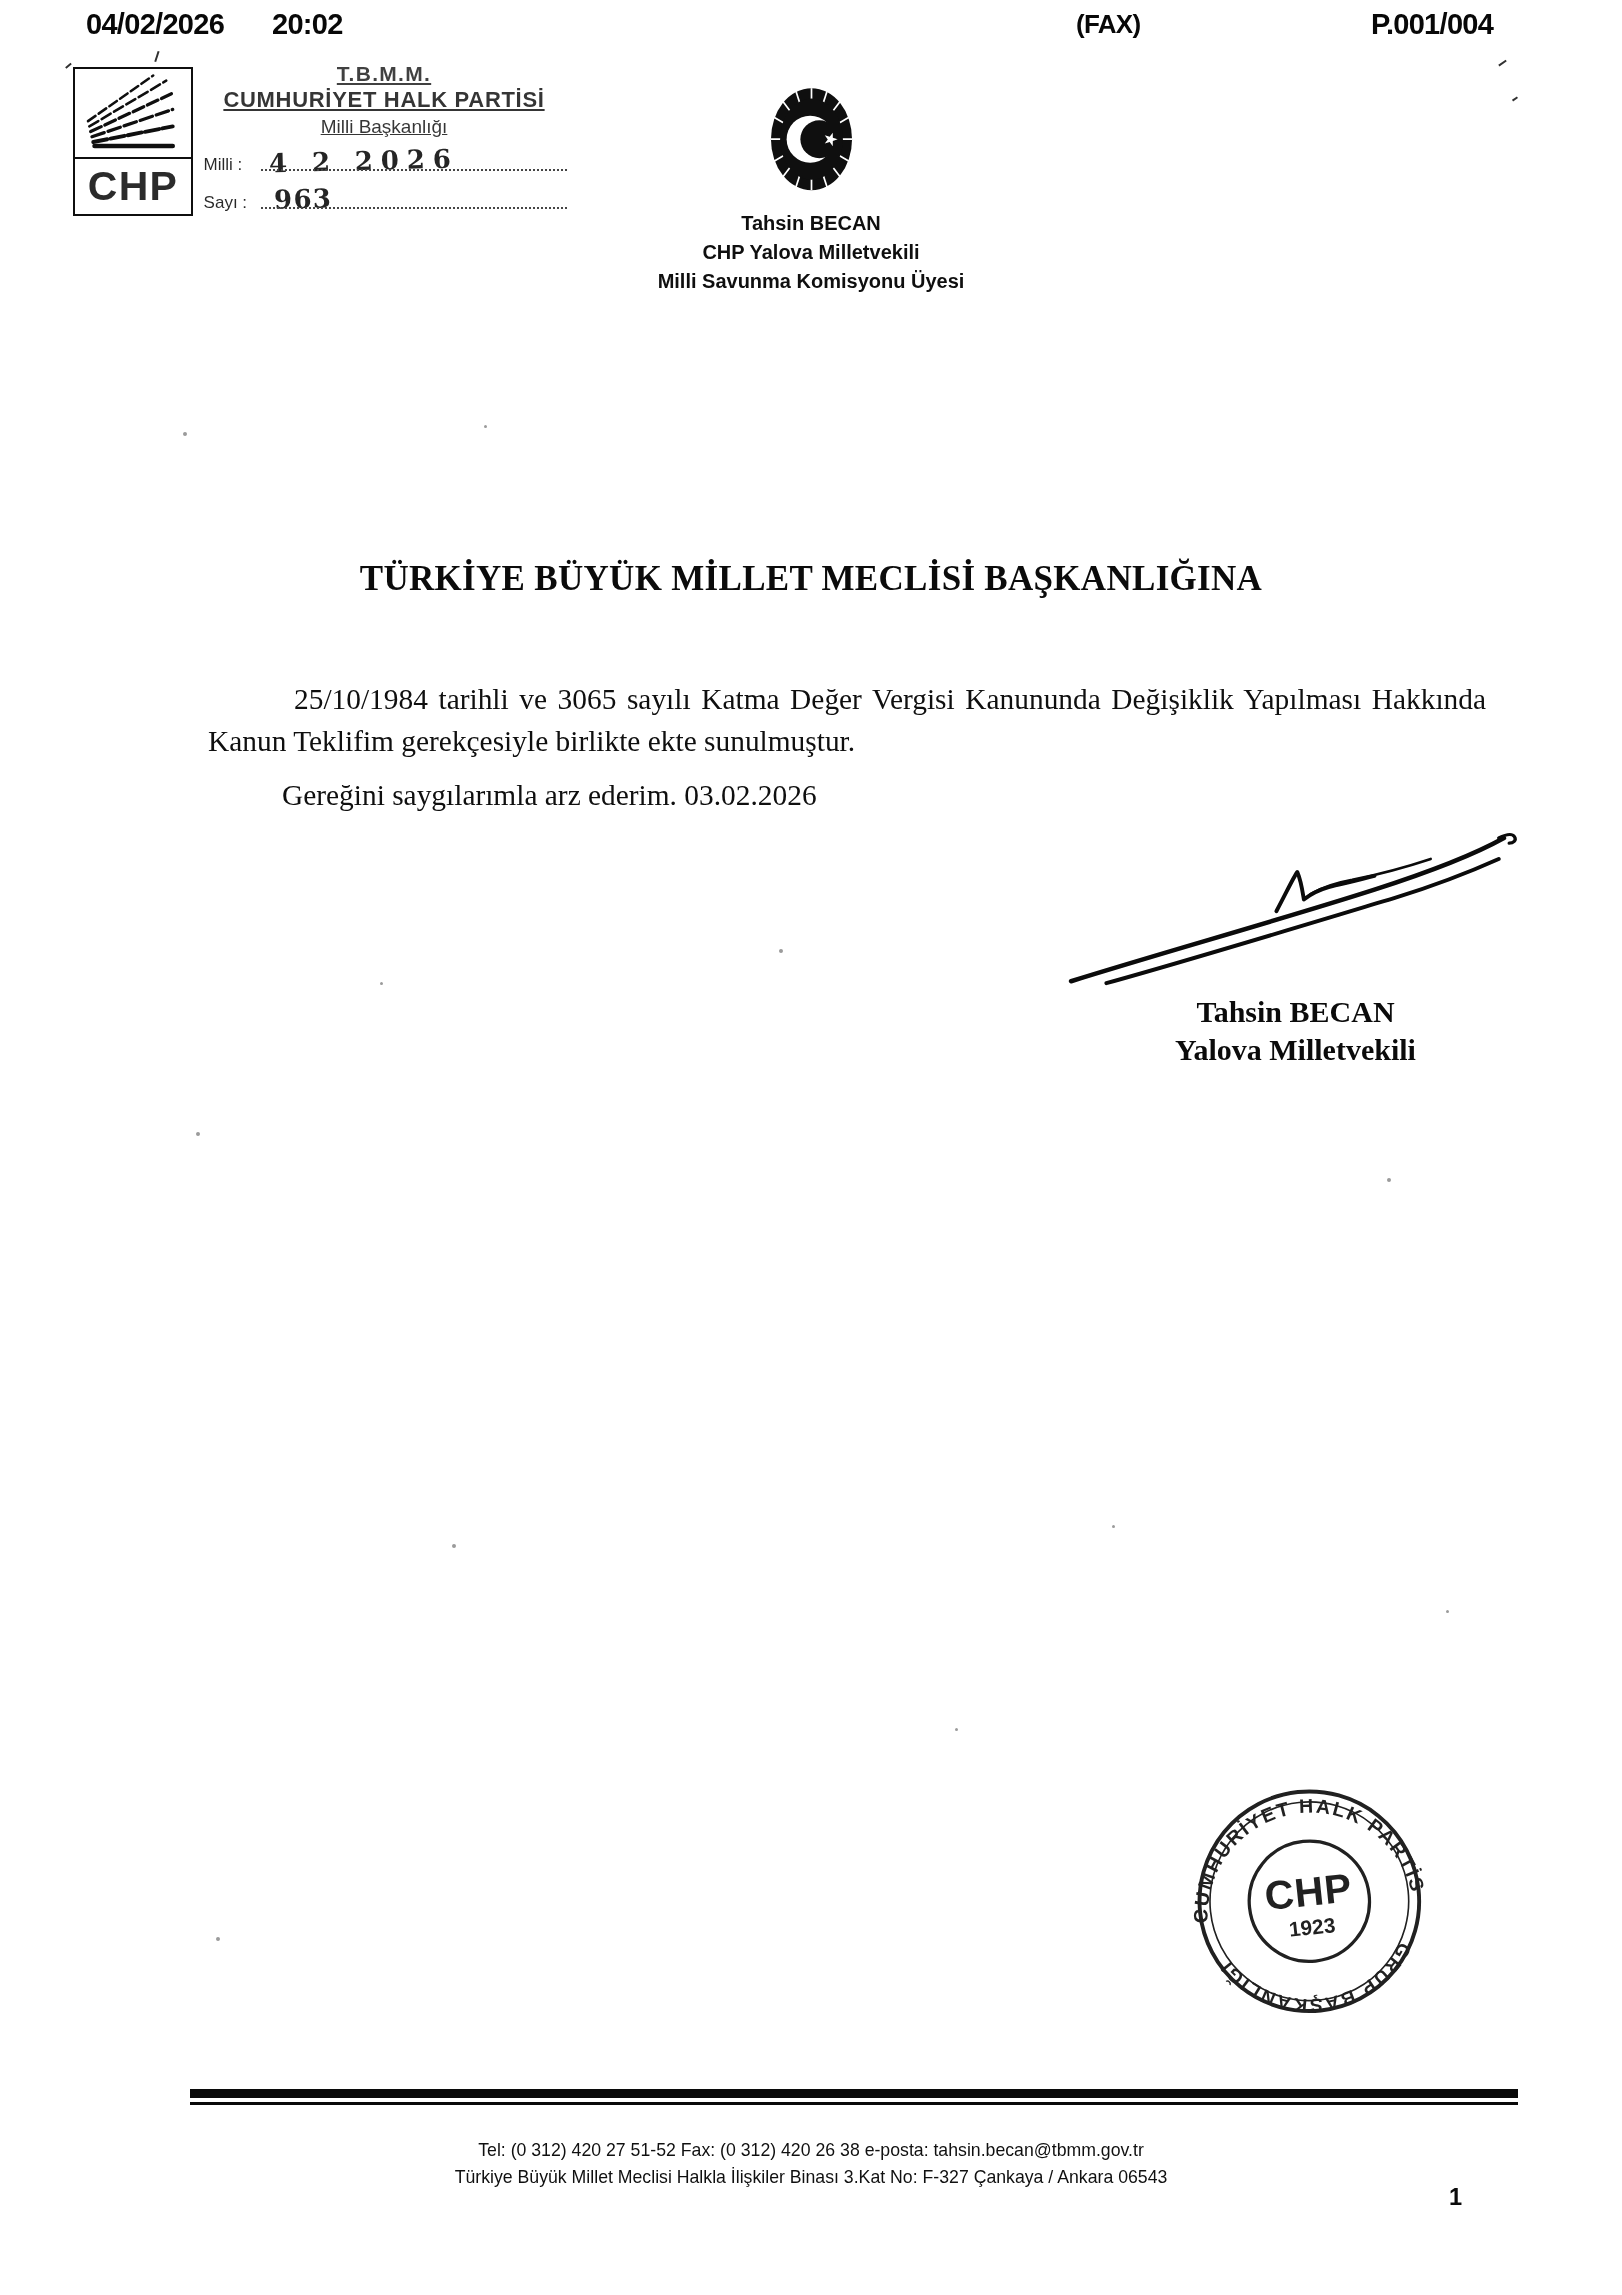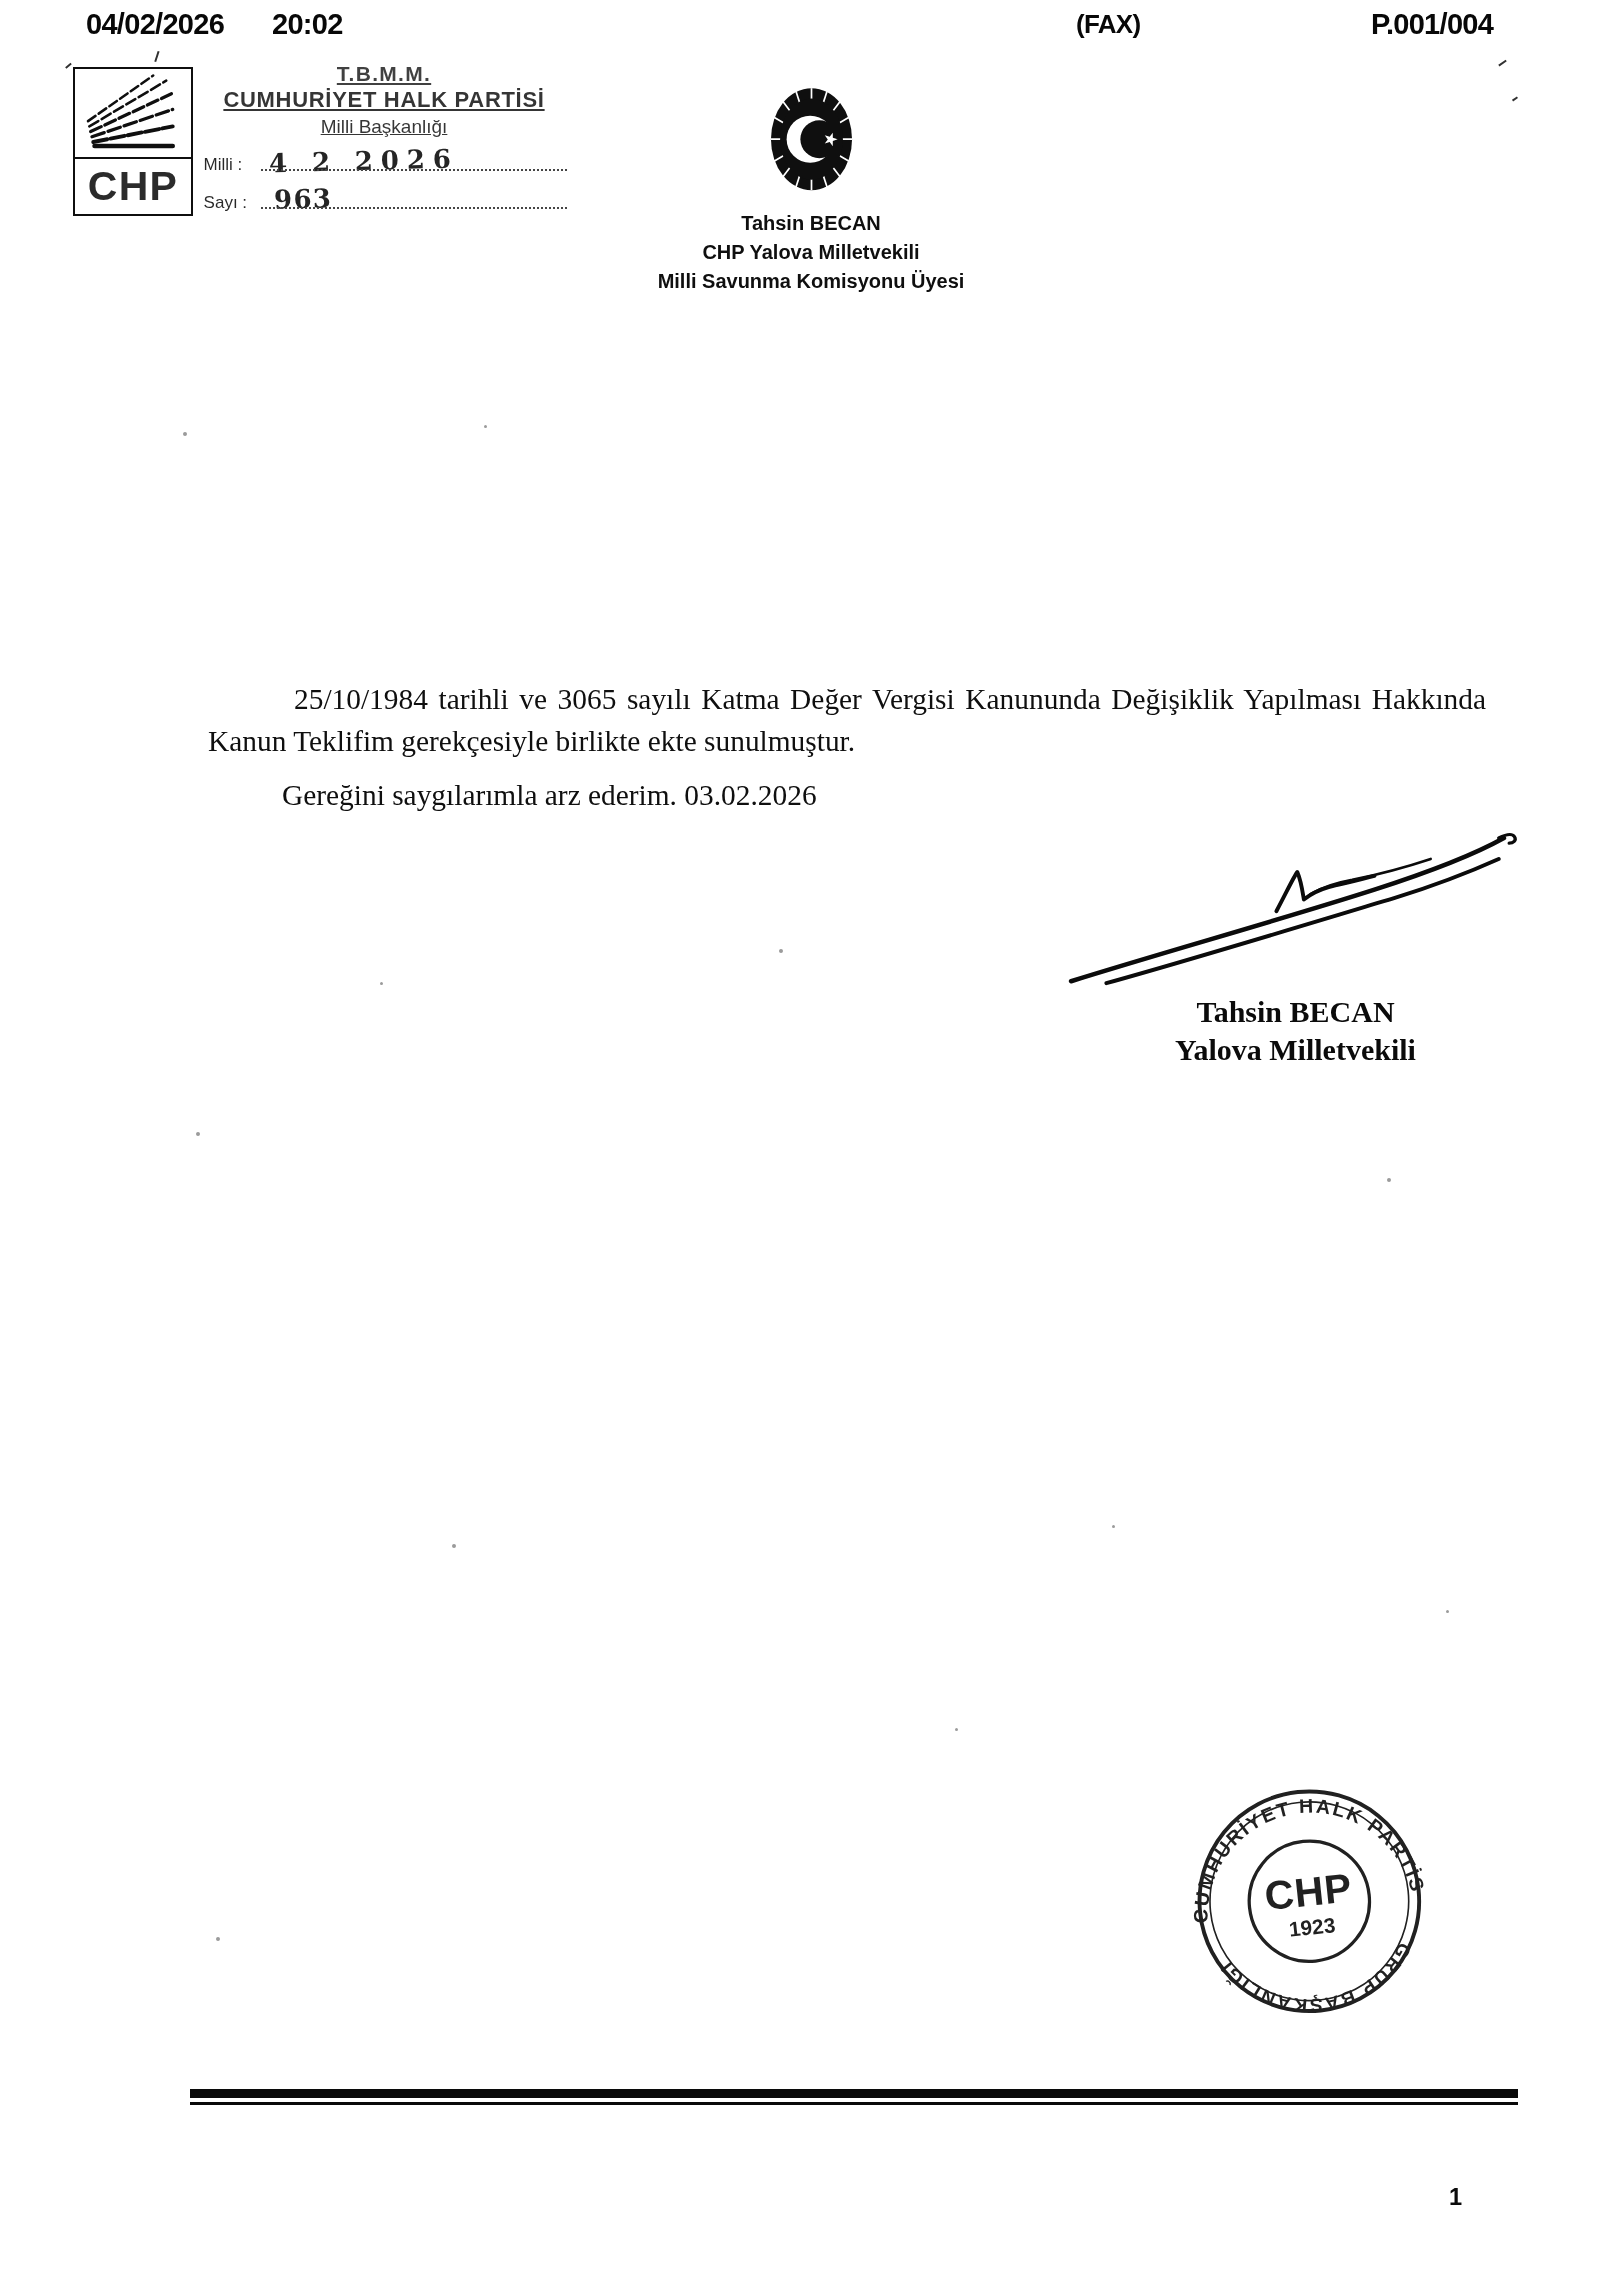--- a/index.html
+++ b/index.html
@@ -360,20 +360,21 @@
         </g>
       </svg>
     </div>
     <div class="lh-lines">
       <div>Tahsin BECAN</div>
       <div>CHP Yalova Milletvekili</div>
       <div>Milli Savunma Komisyonu Üyesi</div>
     </div>
   </div>
 
+  <div class="doc-title">TÜRKİYE BÜYÜK MİLLET MECLİSİ BAŞKANLIĞINA</div>
 
   <div class="body-block">
     <p class="para">25/10/1984 tarihli ve 3065 sayılı Katma Değer Vergisi Kanununda Değişiklik Yapılması Hakkında Kanun Teklifim gerekçesiyle birlikte ekte sunulmuştur.</p>
     <p class="para2">Gereğini saygılarımla arz ederim. 03.02.2026</p>
   </div>
 
   <div class="signature-wrap">
     <svg width="458" height="170" viewBox="0 0 700 260" aria-hidden="true">
       <g fill="none" stroke="#0d0d0d" stroke-linecap="round" stroke-linejoin="round">
         <path d="M6 245 C 150 200, 330 150, 470 105 C 560 76, 625 50, 668 26" stroke-width="7"></path>
@@ -407,20 +408,24 @@
         <textPath href="#arcBottom" startOffset="50%" text-anchor="middle">GRUP BAŞKANLIĞI</textPath>
       </text>
       <text x="205" y="212" text-anchor="middle" font-family="Liberation Sans, sans-serif" font-size="62" font-weight="bold" fill="#111" letter-spacing="1">CHP</text>
       <text x="205" y="256" text-anchor="middle" font-family="Liberation Sans, sans-serif" font-size="32" font-weight="bold" fill="#111">1923</text>
     </svg>
   </div>
 
   <div class="footer-rule"></div>
   <div class="footer-rule2"></div>
 
+  <div class="footer-text">
+    <div class="f1">Tel: (0 312) 420 27 51-52 Fax: (0 312) 420 26 38 e-posta: tahsin.becan@tbmm.gov.tr</div>
+    <div class="f2">Türkiye Büyük Millet Meclisi Halkla İlişkiler Binası 3.Kat No: F-327 Çankaya  / Ankara 06543</div>
+  </div>
 
   <div class="page-number">1</div>
 
   <div class="noise" style="left:183px;top:432px;width:3.9px;height:3.9px;"></div>
   <div class="noise" style="left:484px;top:425px;width:3.3px;height:3.3px;"></div>
   <div class="noise" style="left:779px;top:949px;width:3.9px;height:3.9px;"></div>
   <div class="noise" style="left:380px;top:982px;width:3.3px;height:3.3px;"></div>
   <div class="noise" style="left:196px;top:1132px;width:3.9px;height:3.9px;"></div>
   <div class="noise" style="left:1387px;top:1178px;width:3.9px;height:3.9px;"></div>
   <div class="noise" style="left:1112px;top:1525px;width:3.3px;height:3.3px;"></div>

